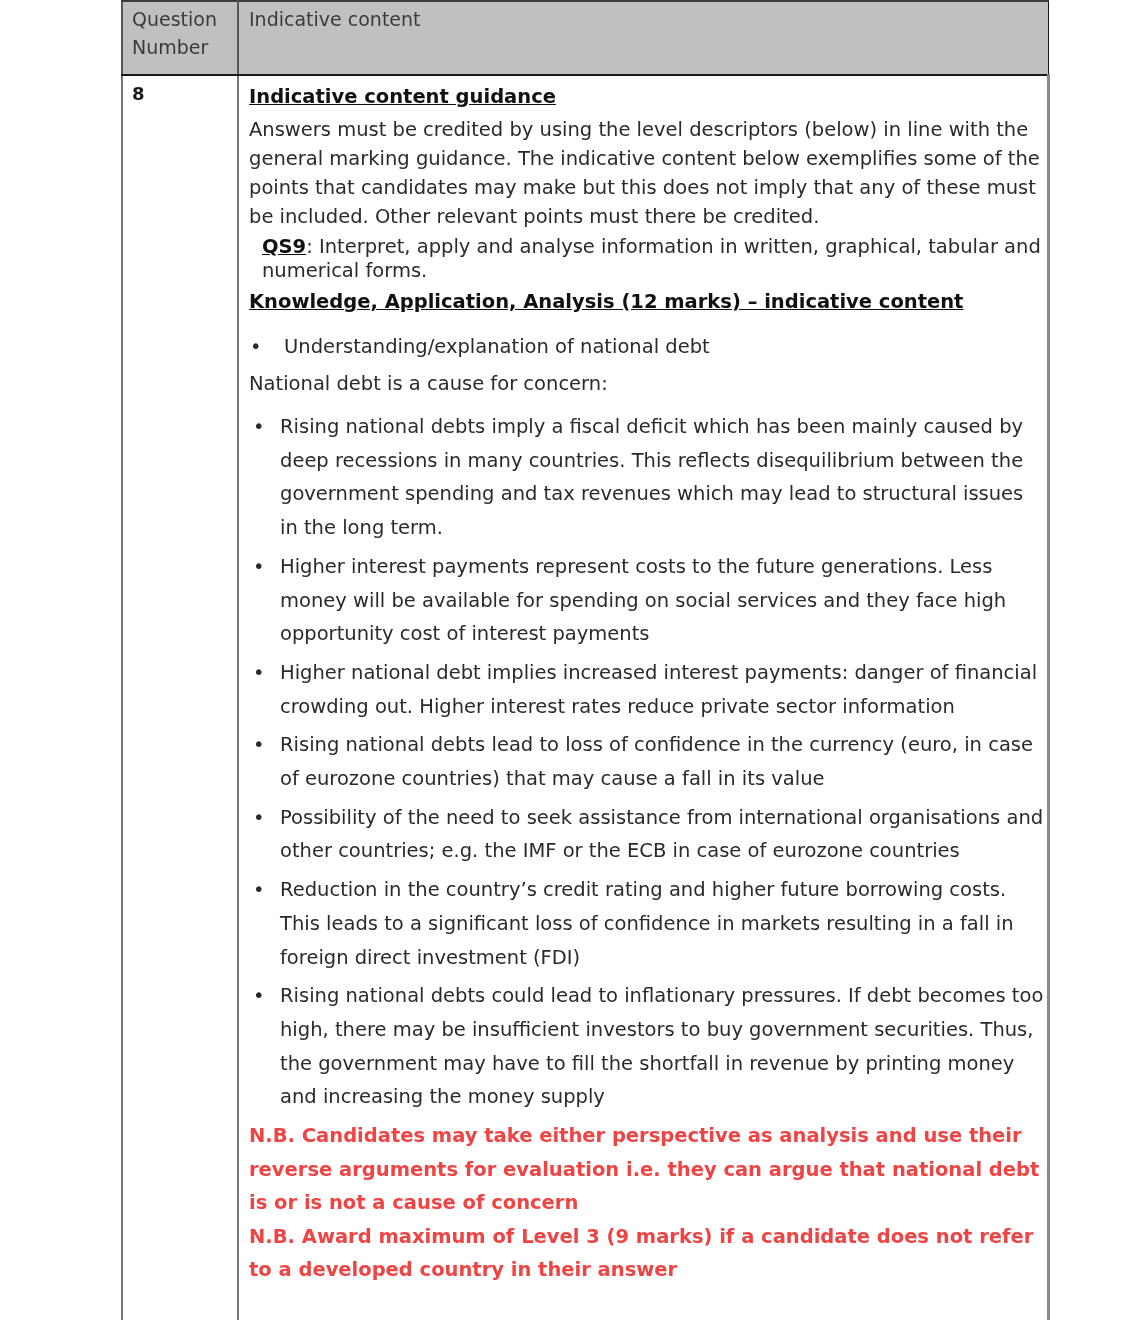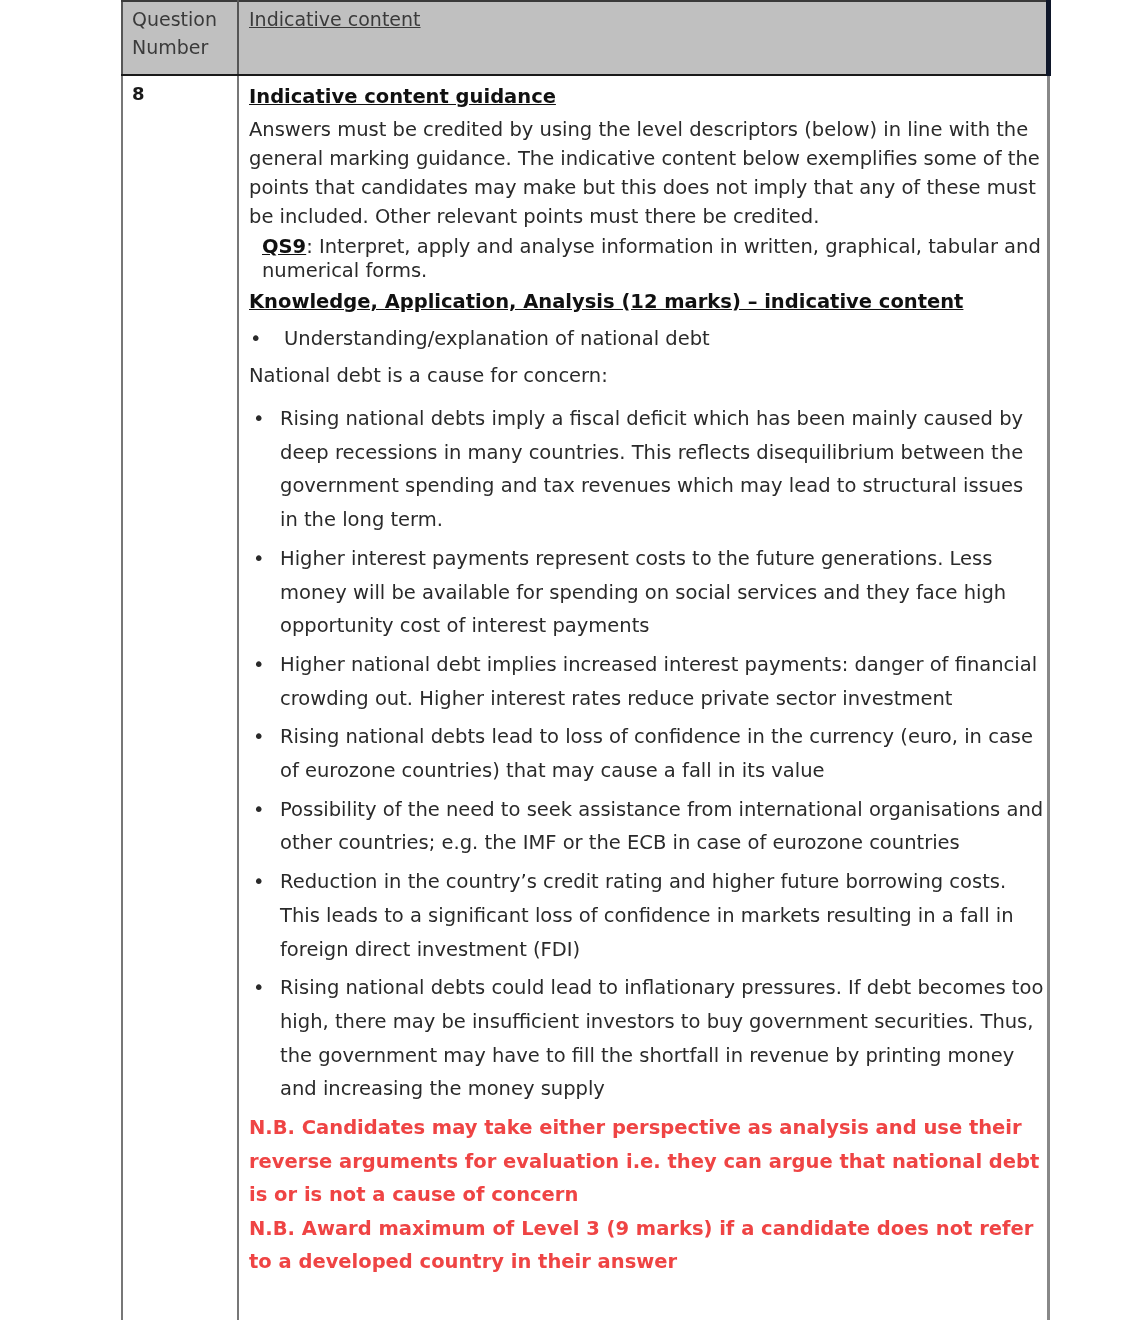--- a/index.html
+++ b/index.html
@@ -39,23 +39,22 @@
       color: #3a3a3a;
       border-top: 2px solid #3a3a3a;
       border-bottom: 2px solid #1a1a1a;
     }
     .hdr-row th.q {
       border-left: 2px solid #555;
       border-right: 2px solid #555;
       padding: 3px 0 12px 9px;
     }
     .hdr-row th.c {
-      border-right: 5px solid #0f172a;
+      border-right: 1px solid #0f172a;
       padding: 3px 0 9px 10px;
-      text-decoration: underline;
     }
     .body-row td.q {
       border-left: 2px solid #777;
       border-right: 2px solid #777;
       padding: 6px 0 0 9px;
       font-weight: bold;
       font-size: 18px;
       line-height: 24px;
       height: 1260px;
     }
@@ -63,21 +62,21 @@
       border-right: 3px solid #888;
       padding: 6px 0 0 10px;
       font-size: 19.5px;
       color: #2a2a2a;
     }
     .blk { margin: 0; }
     .b { font-weight: bold; color: #111; text-decoration: underline; }
     .guidance-title { line-height: 29px; margin-bottom: 4px; }
     .guidance-text { line-height: 29px; margin-bottom: 4px; }
     .qs-line { line-height: 24px; margin-bottom: 4px; margin-left: 13px; }
-    .kaa-title { line-height: 29px; margin-bottom: 8px; }
+    .kaa-title { line-height: 29px; margin-bottom: 16px; }
     .first-bullet {
       position: relative;
       padding-left: 35px;
       line-height: 29px;
       margin-bottom: 8px;
     }
     .first-bullet::before {
       content: "\2022";
       position: absolute;
       left: 1px;
@@ -123,21 +122,21 @@
       <td class="c">
         <p class="blk b guidance-title">Indicative content guidance</p>
         <p class="blk guidance-text">Answers must be credited by using the level descriptors (below) in line with the general marking guidance. The indicative content below exemplifies some of the points that candidates may make but this does not imply that any of these must be included. Other relevant points must there be credited.</p>
         <p class="blk qs-line"><span class="b">QS9</span><span>: Interpret, apply and analyse information in written, graphical, tabular and numerical forms.</span></p>
         <p class="blk b kaa-title">Knowledge, Application, Analysis (12 marks) – indicative content</p>
         <div class="first-bullet">Understanding/explanation of national debt</div>
         <p class="blk concern-intro">National debt is a cause for concern:</p>
         <ul class="points">
           <li>Rising national debts imply a fiscal deficit which has been mainly caused by deep recessions in many countries. This reflects disequilibrium between the government spending and tax revenues which may lead to structural issues in the long term.</li>
           <li>Higher interest payments represent costs to the future generations. Less money will be available for spending on social services and they face high opportunity cost of interest payments</li>
-          <li>Higher national debt implies increased interest payments: danger of financial crowding out. Higher interest rates reduce private sector investment</li>
+          <li>Higher national debt implies increased interest payments: danger of financial crowding out. Higher interest rates reduce private sector information</li>
           <li>Rising national debts lead to loss of confidence in the currency (euro, in case of eurozone countries) that may cause a fall in its value</li>
           <li>Possibility of the need to seek assistance from international organisations and other countries; e.g. the IMF or the ECB in case of eurozone countries</li>
           <li>Reduction in the country’s credit rating and higher future borrowing costs. This leads to a significant loss of confidence in markets resulting in a fall in foreign direct investment (FDI)</li>
           <li>Rising national debts could lead to inflationary pressures. If debt becomes too high, there may be insufficient investors to buy government securities. Thus, the government may have to fill the shortfall in revenue by printing money and increasing the money supply</li>
         </ul>
         <p class="blk nb">N.B. Candidates may take either perspective as analysis and use their reverse arguments for evaluation i.e. they can argue that national debt is or is not a cause of concern</p>
         <p class="blk nb">N.B. Award maximum of Level 3 (9 marks) if a candidate does not refer to a developed country in their answer</p>
       </td>
     </tr>
   </tbody>

